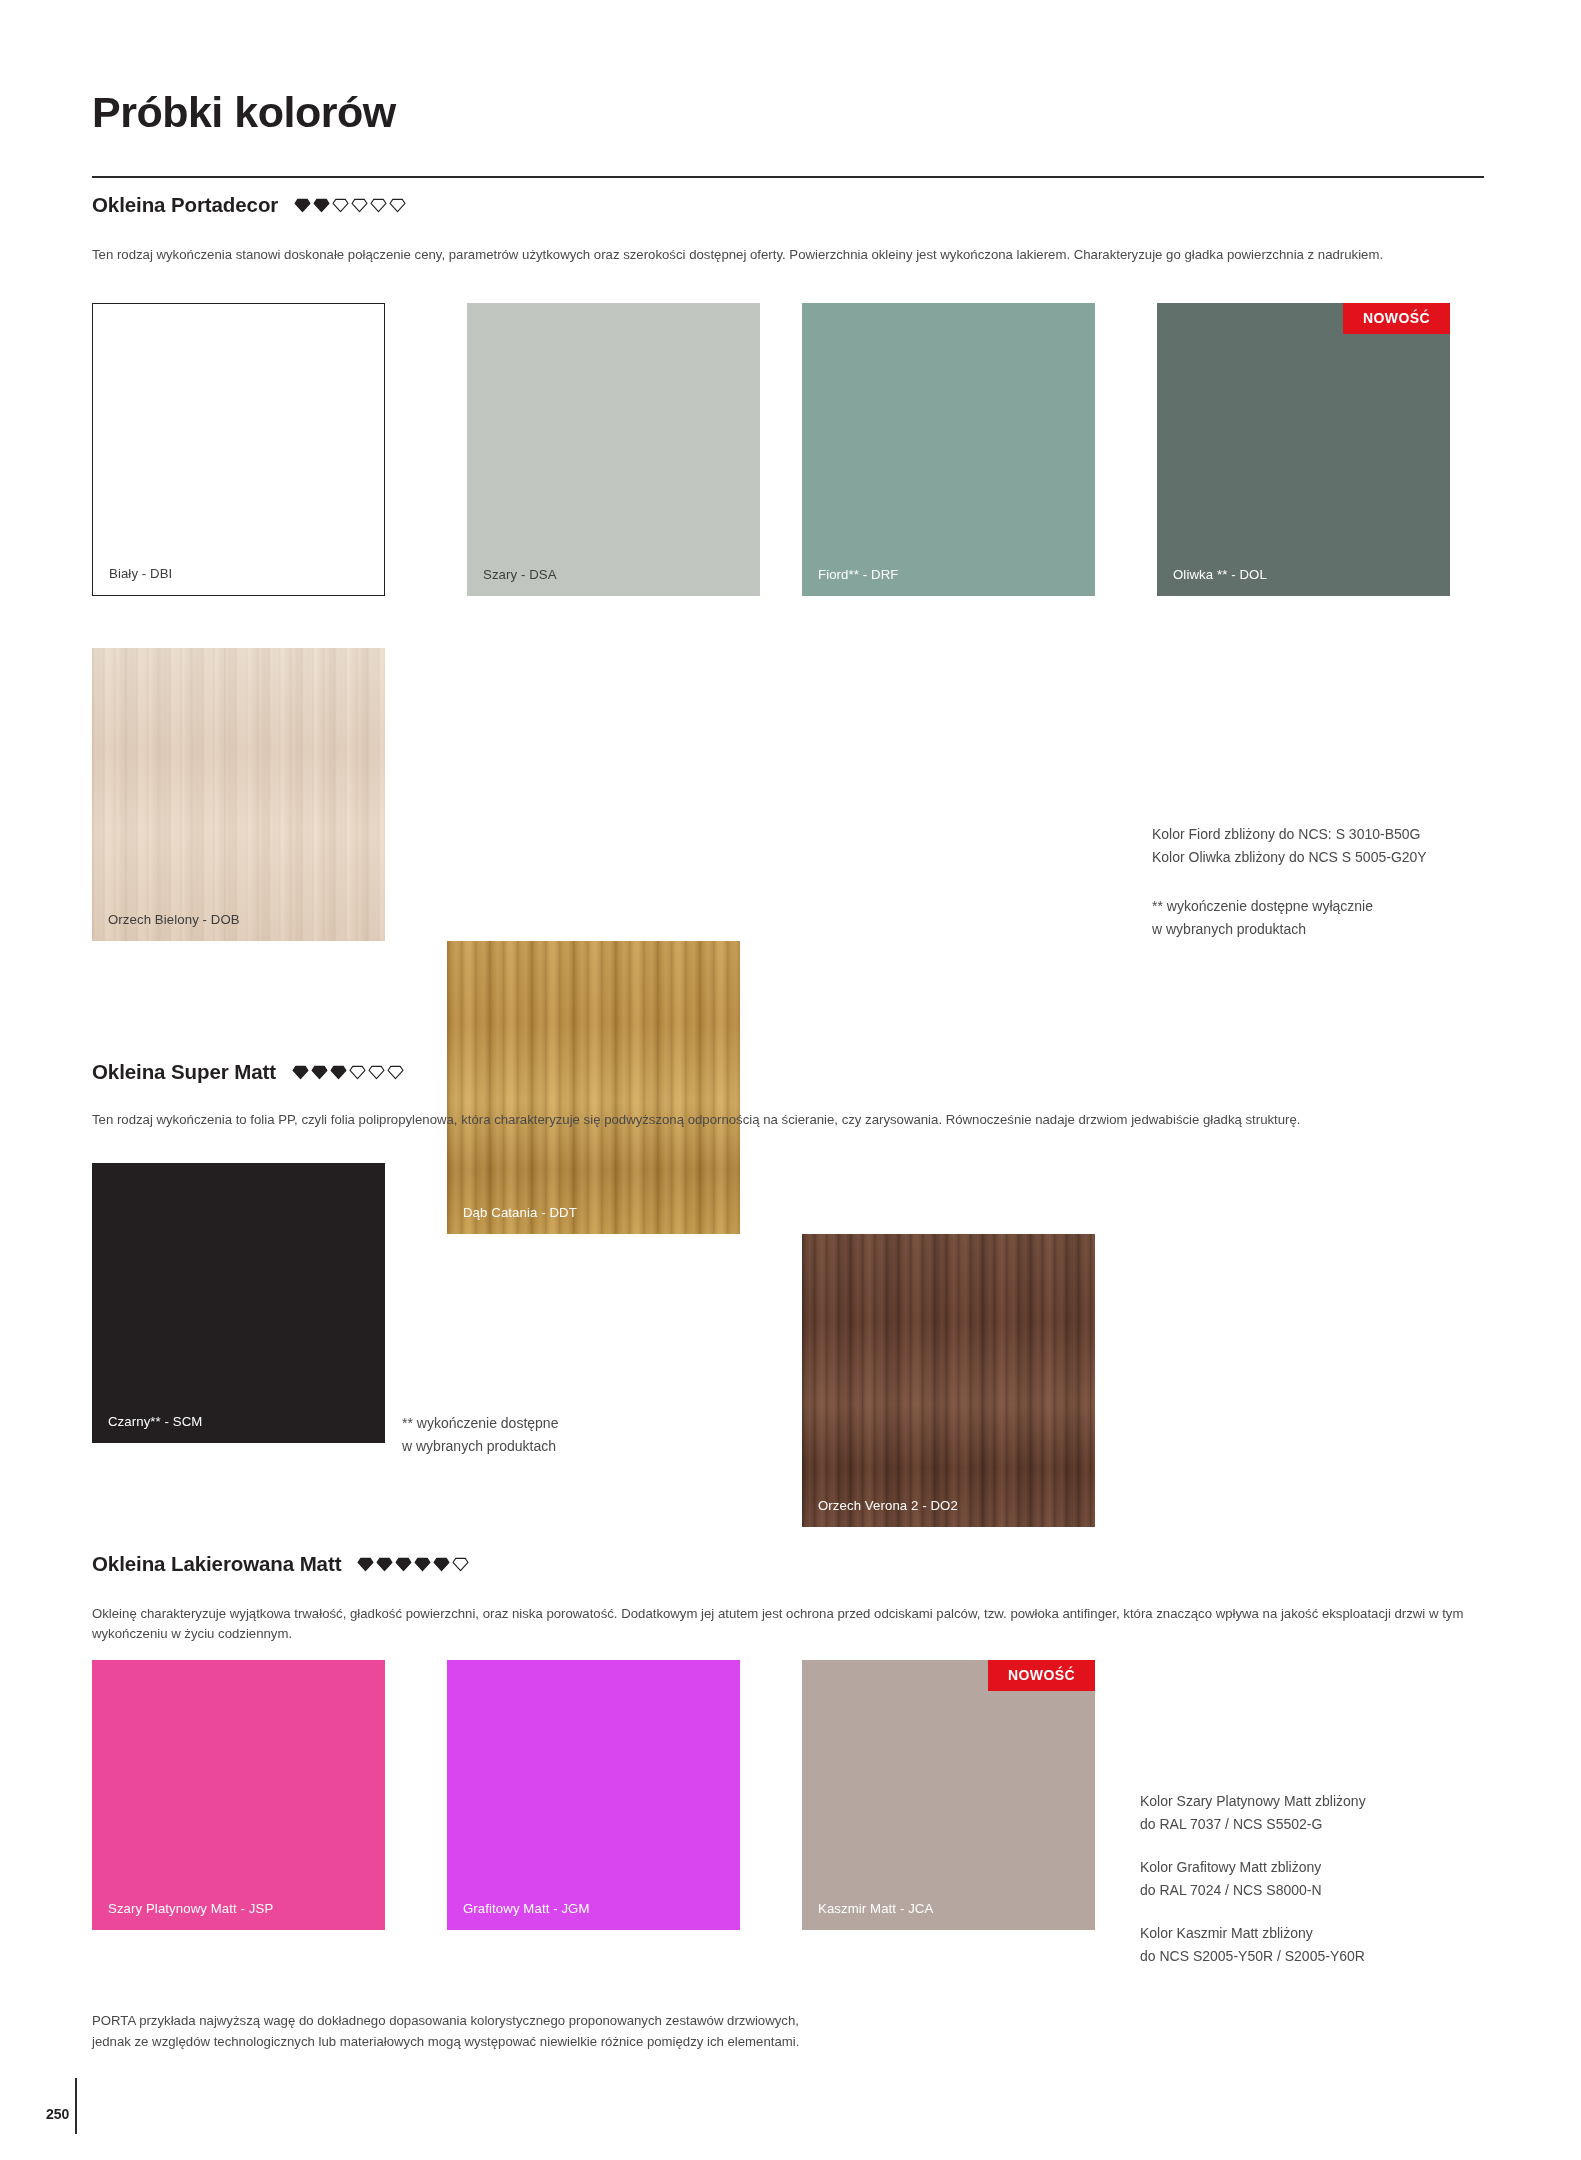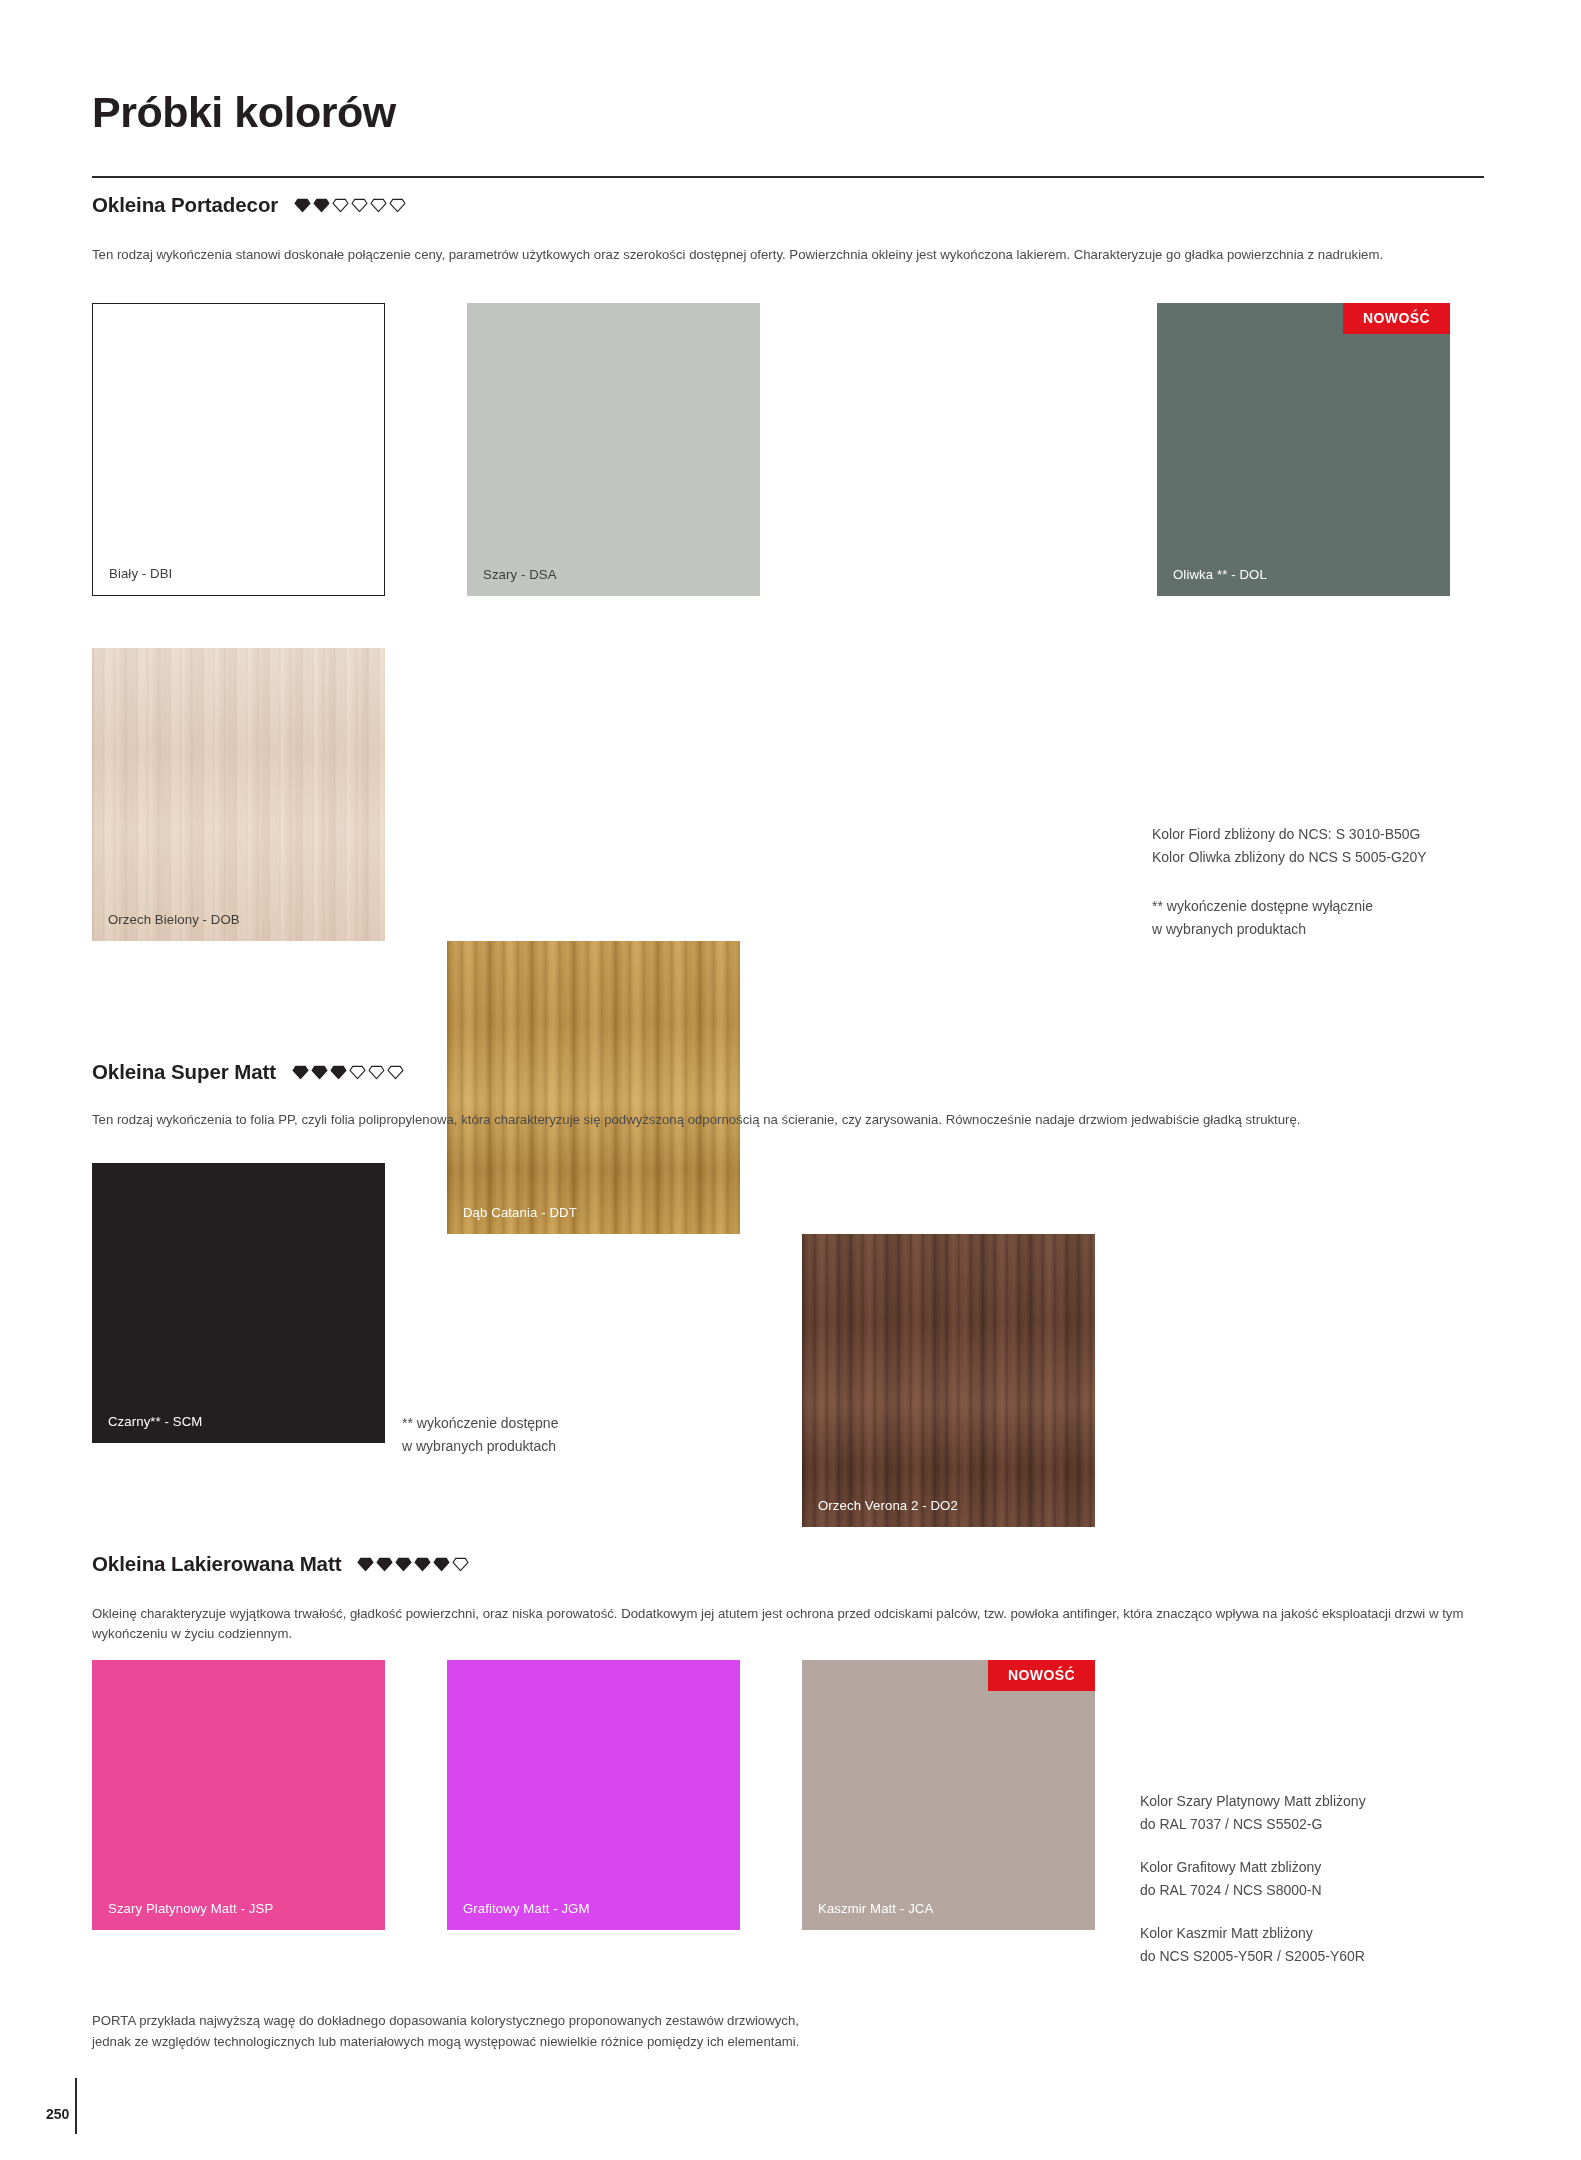--- a/index.html
+++ b/index.html
@@ -175,20 +175,23 @@
 go gładka powierzchnia z nadrukiem.</div>
 
   <div class="swatch" style="left:92px; top:303px; width:293px; height:293px; background:#ffffff; border:1.5px solid #231f20;">
     <span class="sw-label dark">Biały - DBI</span>
   </div>
 
   <div class="swatch" style="left:447px; top:303px; width:293px; height:293px; background:#c0c5bf;margin-left:20px;">
     <span class="sw-label dark">Szary - DSA</span>
   </div>
 
+  <div class="swatch" style="left:802px; top:303px; width:293px; height:293px; background:#85a49c;">
+    <span class="sw-label light">Fiord** - DRF</span>
+  </div>
 
   <div class="swatch" style="left:1157px; top:303px; width:293px; height:293px; background:#62706b;">
     <span class="badge-new">NOWOŚĆ</span>
     <span class="sw-label light">Oliwka ** - DOL</span>
   </div>
 
   <div class="swatch wood" style="left:92px; top:648px; width:293px; height:293px;
        background:
          repeating-linear-gradient(90deg, rgba(150,110,80,0.13) 0px, rgba(150,110,80,0.0) 3px, rgba(200,170,145,0.10) 7px, rgba(150,110,80,0.06) 11px),
          repeating-linear-gradient(90deg, rgba(120,85,60,0.07) 0px, rgba(255,245,235,0.14) 18px, rgba(120,85,60,0.05) 34px),

